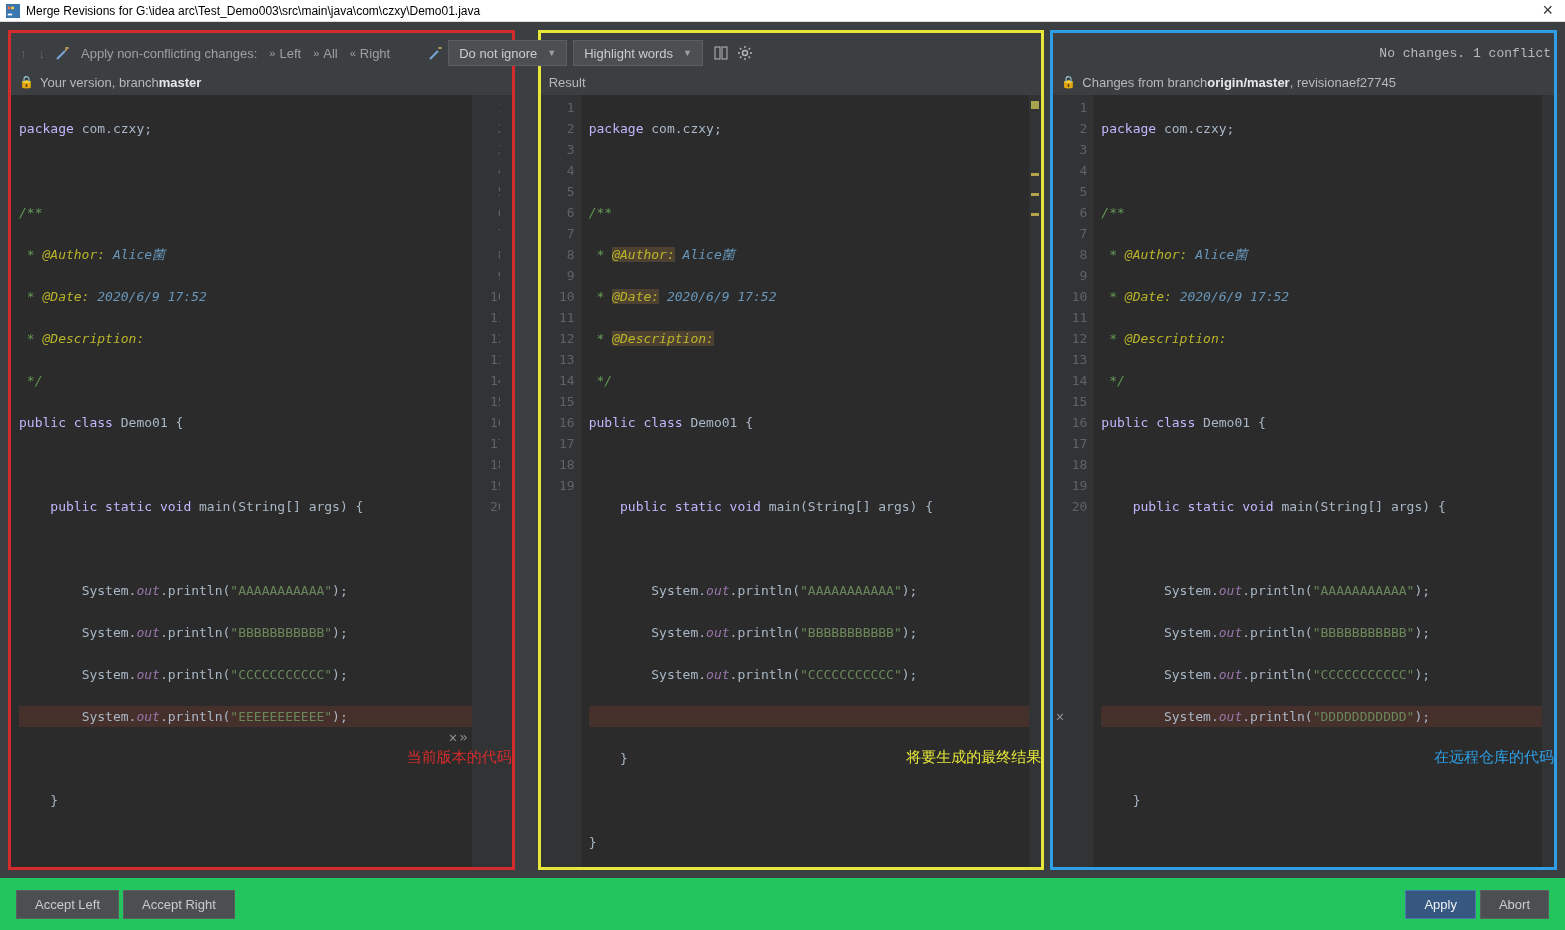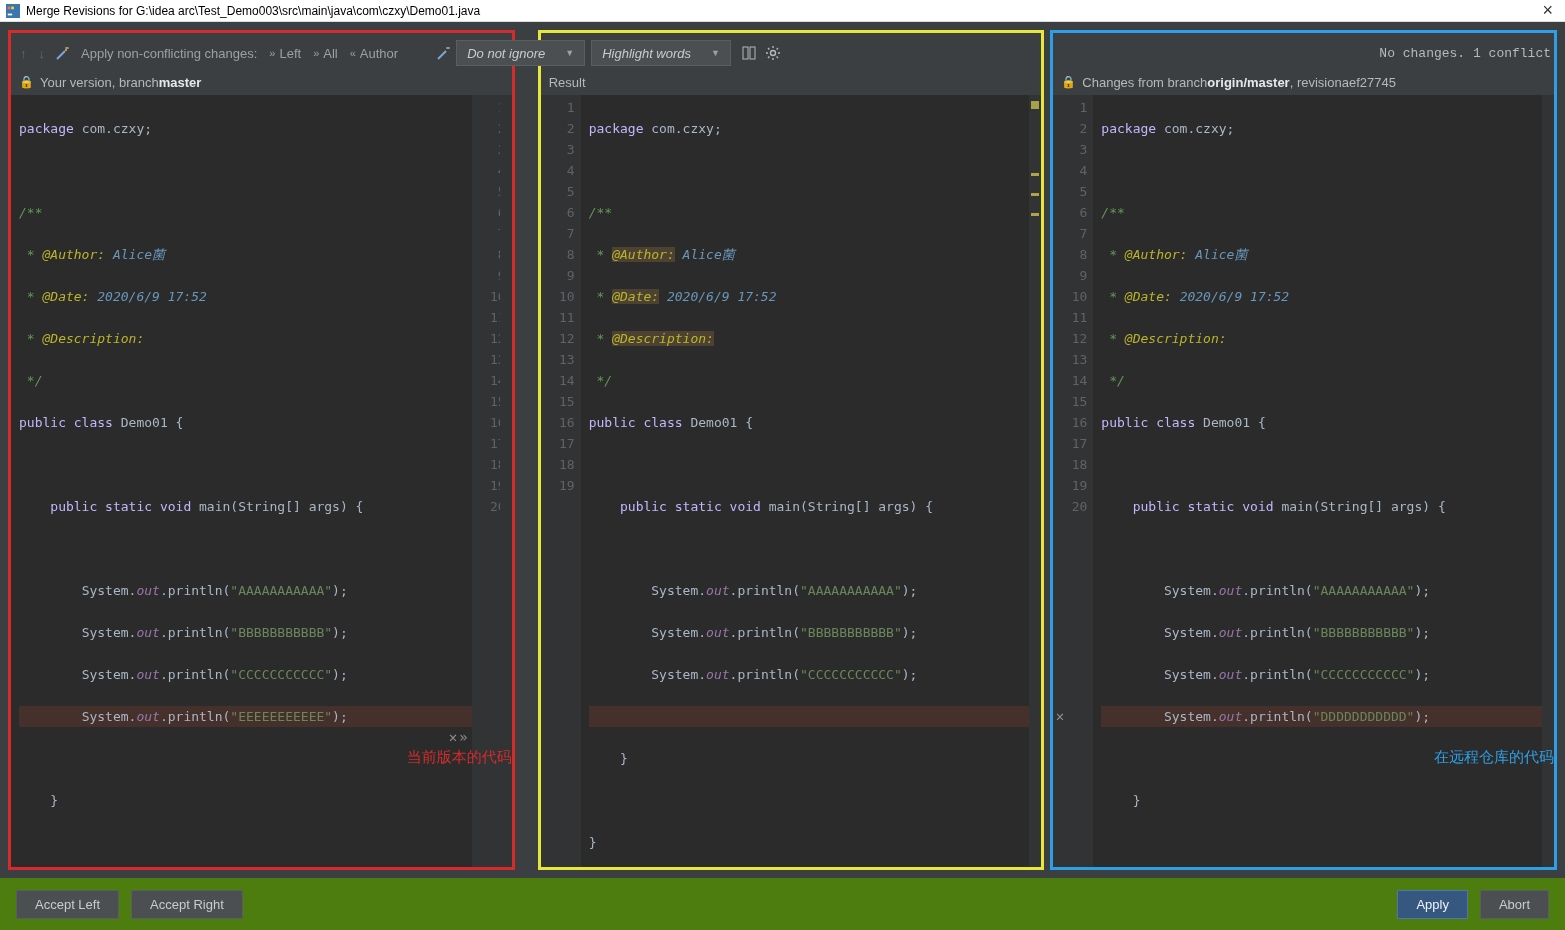--- a/index.html
+++ b/index.html
@@ -13,21 +13,21 @@
 
 .workspace { background:#3c3f41; width:100%; height:calc(100% - 22px - 52px); position:relative; padding:8px; display:flex; gap:6px; }
 
 
 .toolbar-row { position:absolute; left:14px; right:14px; top:14px; height:34px; display:flex; align-items:center; z-index:5; }
 .tbtn { color:#9da0a2; padding:4px 6px; display:flex; align-items:center; gap:4px; cursor:pointer; font-size:13px; }
 .tbtn.disabled { opacity:.45; }
 .chev { font-size:11px; color:#9da0a2; }
 .toolbar-row .status { margin-left:auto; color:#b5b9bc; font-size:13px;font-family:Liberation Mono, monospace; }
 
-.dropdown { background:#4b4f51; border:1px solid #5a5e60; color:#c9ccce; height:26px; padding:0 10px; display:flex; align-items:center; gap:20px; font-size:13px; margin-right:6px; cursor:pointer;font-style:italic; }
+.dropdown { background:#4b4f51; border:1px solid #5a5e60; color:#c9ccce; height:26px; padding:0 10px; display:flex; align-items:center; gap:10px; font-size:13px; margin-right:6px; cursor:pointer; }
 .dropdown .caret { font-size:9px; color:#9da0a2; }
 
 .icon-plain { width:18px; height:18px; display:flex; align-items:center; justify-content:center; color:#b5b9bc; cursor:pointer; margin:0 3px; }
 
 
 .pane { flex:1; display:flex; flex-direction:column; border:3px solid transparent; background:#2b2b2b; position:relative; min-width:0; }
 .pane.left { border-color:#d42c2c; }
 .pane.mid  { border-color:#e7e73a;margin-left:17px; }
 .pane.right{ border-color:#2e9fe6; }
 
@@ -64,21 +64,21 @@
 .annotation.yellow { color:#e7e73a; }
 .annotation.blue { color:#2e9fe6; }
 
 .row-icons { position:absolute; right:4px; display:flex; gap:2px; }
 .ri { color:#8a8e91; font-size:14px; cursor:pointer; line-height:21px; }
 
 .checkmark { position:absolute; font-size:12px; }
 .checkmark.green { color:#4a9c4a; }
 
 
-.bottombar { height:52px; background:#4d7c0f; display:flex; align-items:center; padding:0 16px; gap:12px; }
+.bottombar { height:52px; background:#22c55e; display:flex; align-items:center; padding:0 16px; gap:4px; }
 .btn { background:#4b4f51; border:1px solid #5a5e60; color:#c9ccce; padding:6px 18px; font-size:13px; cursor:pointer; }
 .btn.primary { background:#365880; border-color:#4a78a8; color:#eef2f6; }
 .bottombar .spacer { flex:1; }
 
 svg.ij { width:14px; height:14px; }
 </style>
 </head>
 <body>
 
 <div class="titlebar">
@@ -110,21 +110,21 @@
     <span class="tbtn">
         <span class="chev">»</span>
         <span>Left</span>
       </span>
     <span class="tbtn">
         <span class="chev">»</span>
         <span>All</span>
       </span>
     <span class="tbtn">
         <span class="chev">«</span>
-        <span>Author</span>
+        <span>Right</span>
       </span>
 
     <span style="width:28px"></span>
     <span class="icon-plain">
       <svg width="16" height="16" viewBox="0 0 16 16">
           <path d="M2 14 L10 6" stroke="#7aa7d8" stroke-width="2"></path>
           <path d="M12 2 L12 4 M10 3 L14 3" stroke="#d8b26a" stroke-width="1"></path>
         </svg>
     </span>
     <div class="dropdown">
@@ -254,20 +254,21 @@
 <span class="row">}</span>
 
       </div>
       <div class="fold-marks">
         <span class="mark y" style="top:6px; height:8px; width:8px; background:#a8a24a;"></span>
         <span class="mark y" style="top:78px;"></span>
         <span class="mark y" style="top:98px;"></span>
         <span class="mark y" style="top:118px;"></span>
       </div>
     </div>
+    <div class="annotation yellow">将要生成的最终结果</div>
   </div>
 
   <div class="pane right">
     <div class="pane-head"></div>
     <div class="pane-sub r">
       <span class="lock">🔒</span>
       <span>Changes from branch </span>
       <b>origin/master</b>
       <span>, revision </span>
       <span>aef27745</span>

